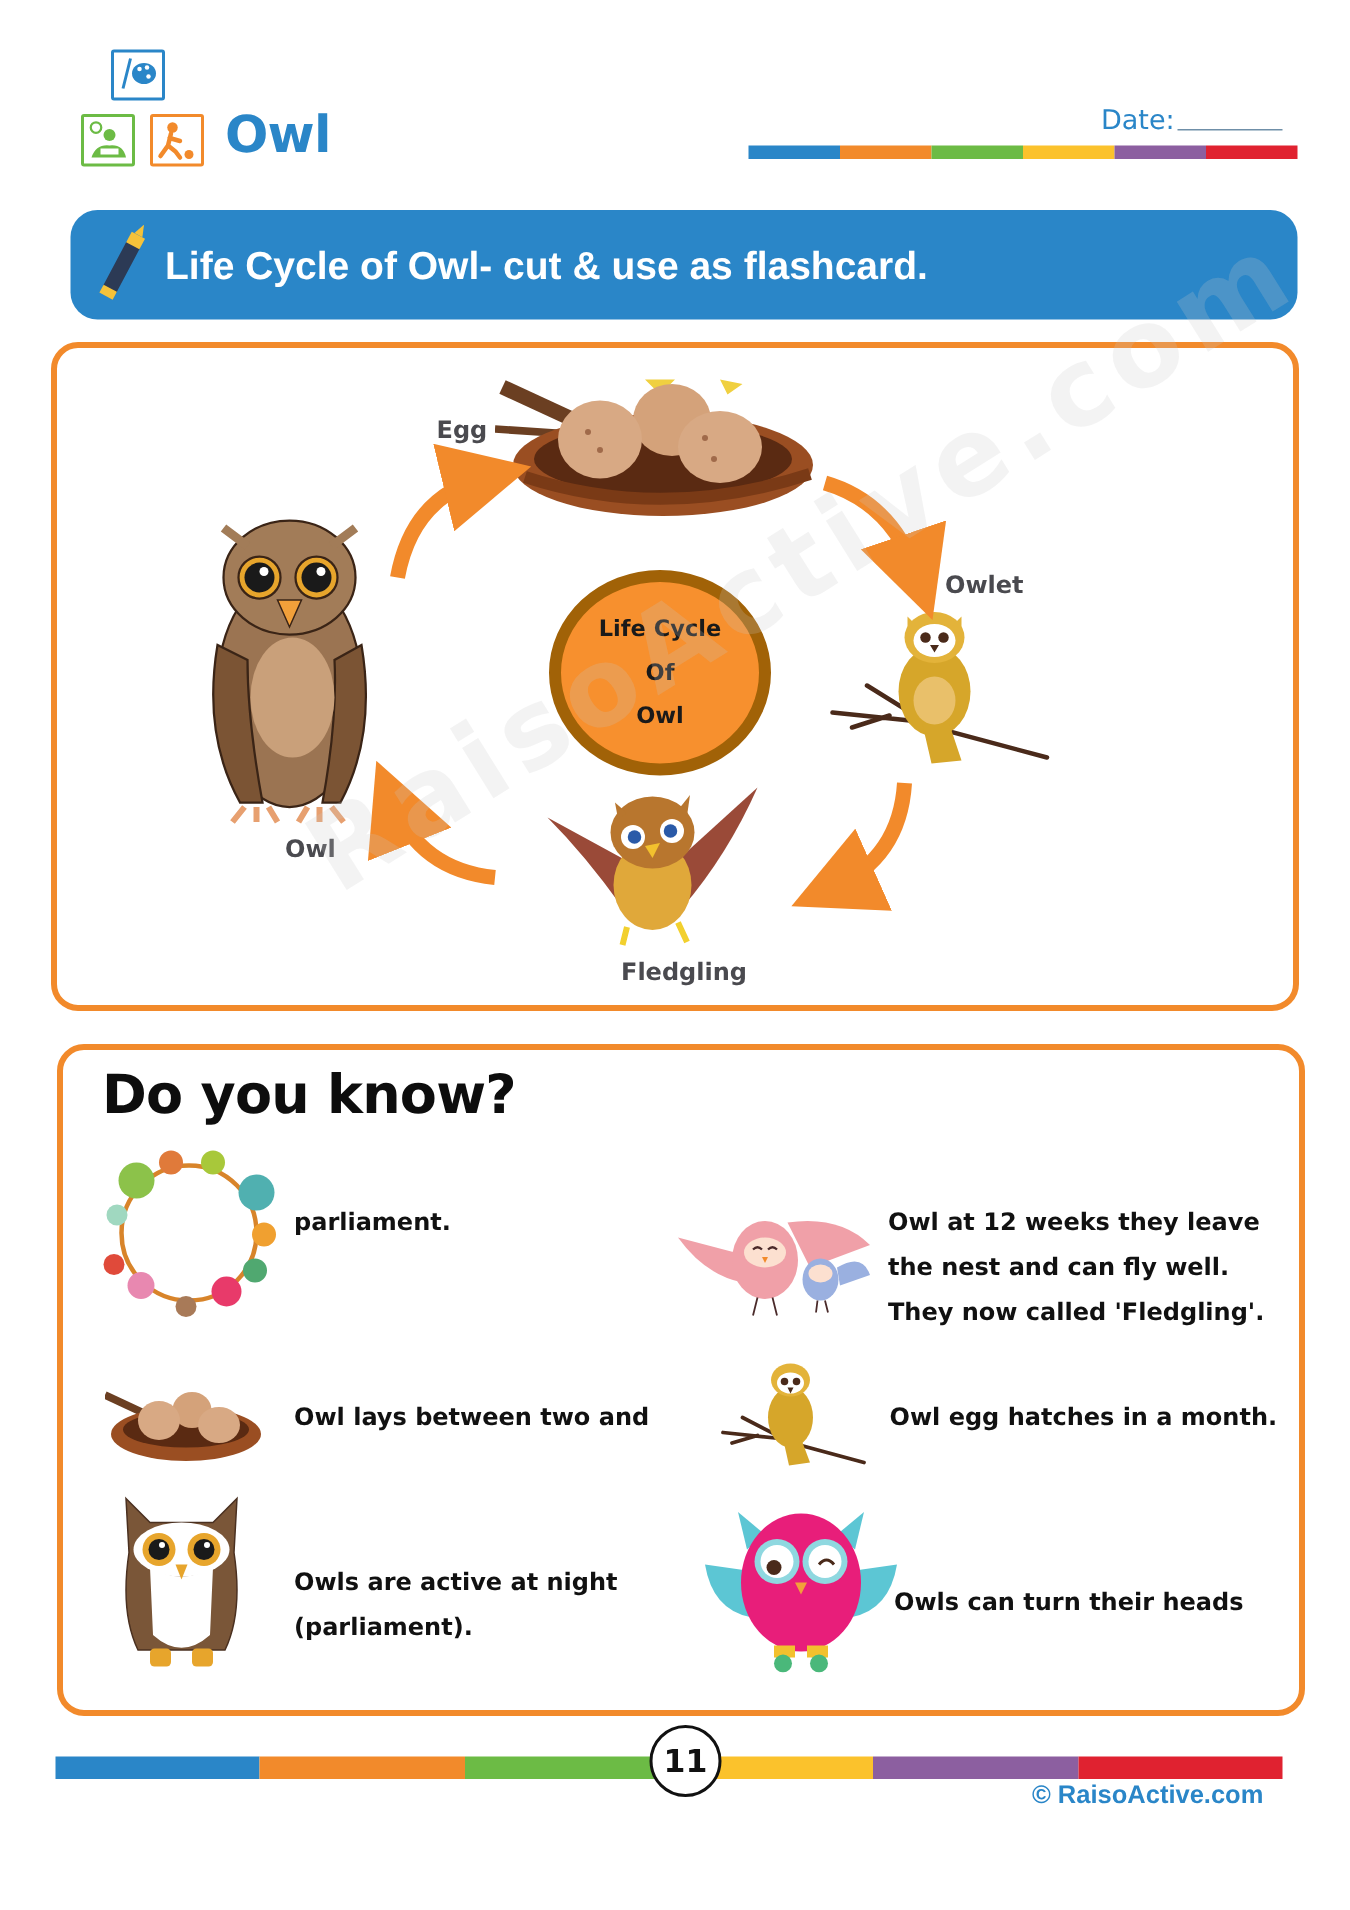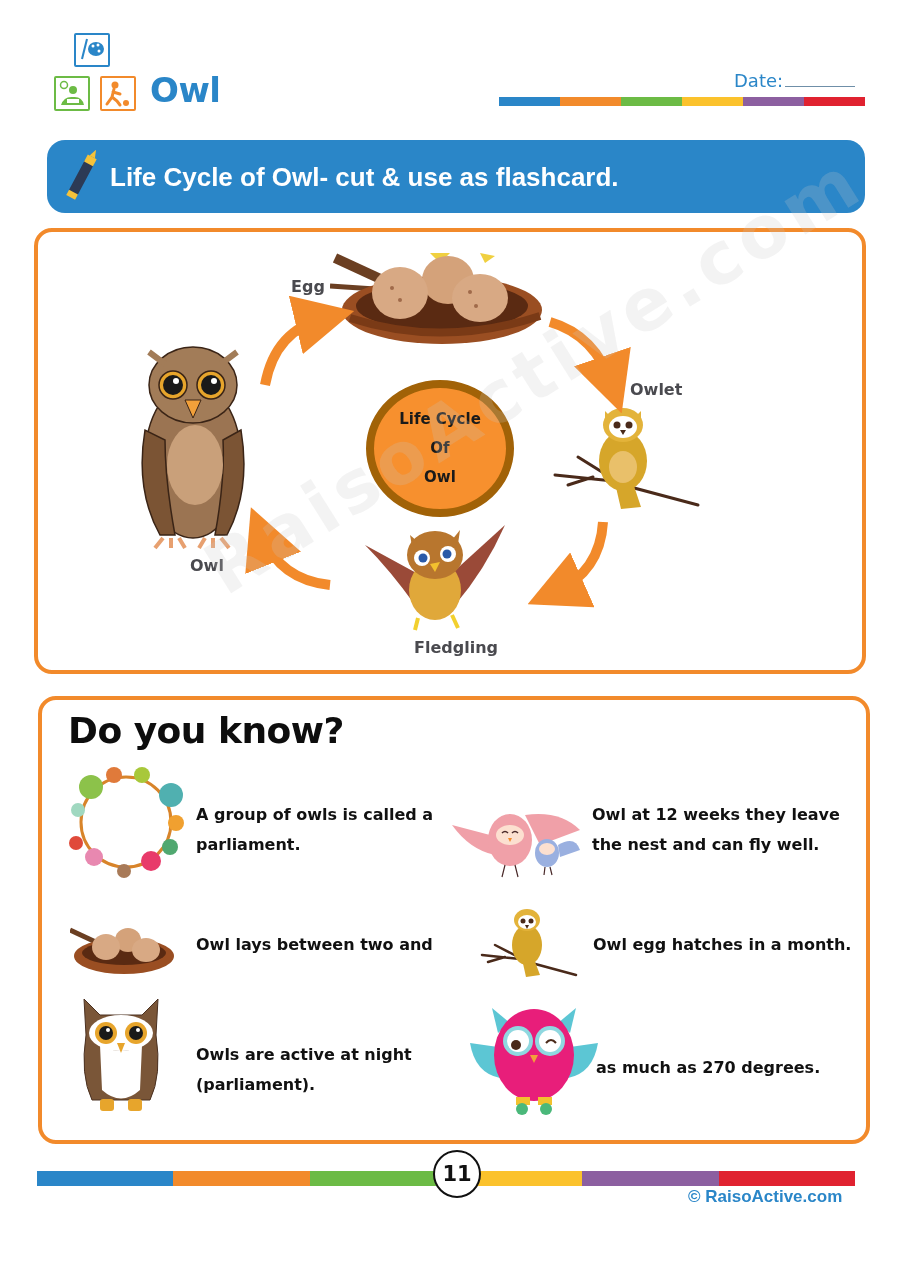--- a/index.html
+++ b/index.html
@@ -206,41 +206,41 @@
     <circle cx="12" cy="45" r="7" fill="#a0d8c0"></circle>
       <circle cx="110" cy="58" r="8" fill="#f0a030"></circle>
     <circle cx="10" cy="78" r="7" fill="#e04a3a"></circle>
       <circle cx="28" cy="92" r="9" fill="#e888b0"></circle>
     <circle cx="85" cy="96" r="10" fill="#e83a6a"></circle>
       <circle cx="104" cy="82" r="8" fill="#50a870"></circle>
     <circle cx="58" cy="106" r="7" fill="#a87a58"></circle>
   </svg>
 </div>
 <div class="fact" style="left:196px;top:800px;">
-  <div>A group of owls is called a</div>
   <div>parliament.</div>
 </div>
 
 <div class="abs" style="left:450px;top:805px;">
   <svg width="135" height="75" viewBox="0 0 135 75">
     <path d="M2 20 Q20 45 45 50 L40 30 Z" fill="#f0a0a8"></path>
     <path d="M75 10 Q110 5 130 25 L90 40 Z" fill="#f0a0a8"></path>
     <ellipse cx="60" cy="35" rx="22" ry="26" fill="#f0a0a8"></ellipse>
     <ellipse cx="60" cy="30" rx="14" ry="10" fill="#fce0d0"></ellipse>
     <path d="M52 28 Q55 25 58 28 M62 28 Q65 25 68 28" stroke="#4a2a2a" stroke-width="1.5" fill="none"></path>
     <polygon points="58,33 62,33 60,37" fill="#f28a2b"></polygon>
     <ellipse cx="97" cy="48" rx="12" ry="14" fill="#9ab0e0"></ellipse>
     <path d="M108 40 Q125 30 130 45 L110 52 Z" fill="#9ab0e0"></path>
     <ellipse cx="97" cy="44" rx="8" ry="6" fill="#fce0d0"></ellipse>
     <path d="M55 60 L52 72 M65 60 L68 72 M95 62 L94 70 M100 62 L102 70" stroke="#4a2a2a" stroke-width="1.2"></path>
   </svg>
 </div>
 <div class="fact" style="left:592px;top:800px;">
   <div>Owl at 12 weeks they leave</div>
   <div>the nest and can fly well.</div>
+  <div>They now called 'Fledgling'.</div>
 </div>
 
 <div class="abs" style="left:70px;top:922px;">
   <svg width="108" height="55" viewBox="0 0 108 55">
     <path d="M0 8 L30 22" stroke="#6b3f22" stroke-width="5"></path>
     <ellipse cx="54" cy="34" rx="50" ry="18" fill="#9a4e22"></ellipse>
     <ellipse cx="54" cy="31" rx="42" ry="12" fill="#5a2a12"></ellipse>
     <ellipse cx="58" cy="18" rx="13" ry="12" fill="#d4a27a"></ellipse>
     <ellipse cx="36" cy="25" rx="14" ry="13" fill="#d8a984"></ellipse>
     <ellipse cx="76" cy="28" rx="14" ry="12" fill="#d8a984"></ellipse>
@@ -301,21 +301,21 @@
     <circle cx="46" cy="42" r="5" fill="#4a2a1a"></circle>
     <path d="M76 40 Q81 34 86 40" stroke="#4a2a1a" stroke-width="2" fill="none"></path>
     <polygon points="60,52 68,52 64,60" fill="#f2a03a"></polygon>
     <rect x="46" y="94" width="14" height="8" fill="#f2c12e"></rect>
       <rect x="68" y="94" width="14" height="8" fill="#f2c12e"></rect>
     <circle cx="52" cy="106" r="6" fill="#4ab87a"></circle>
       <circle cx="76" cy="106" r="6" fill="#4ab87a"></circle>
   </svg>
 </div>
 <div class="fact" style="left:596px;top:1053px;">
-  <div>as much as 270 degrees.</div>
+  <div>Owls can turn their heads</div>
 </div>
 
 <div class="watermark">RaisoActive.com</div>
 
 <div class="stripe" style="left:37px;top:1171px;width:818px;height:15px;">
   <span style="background:#2a86c8"></span>
     <span style="background:#f28a2b"></span>
     <span style="background:#6cbb45"></span>
     <span style="background:#fbc22c"></span>
     <span style="background:#8c5fa0"></span>

